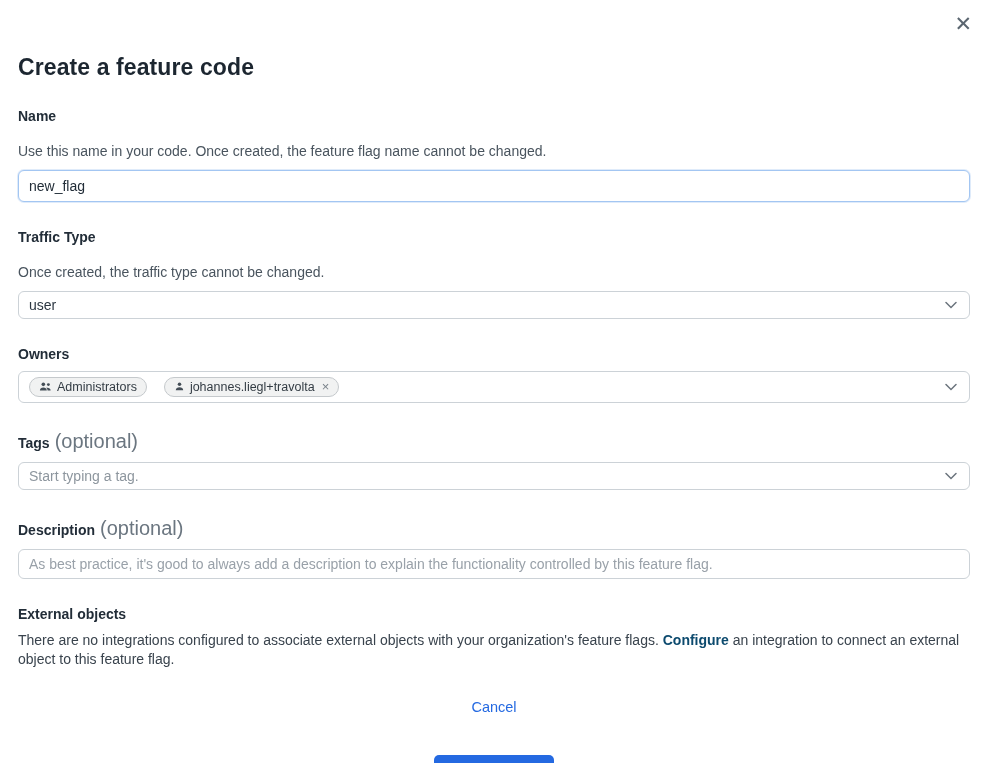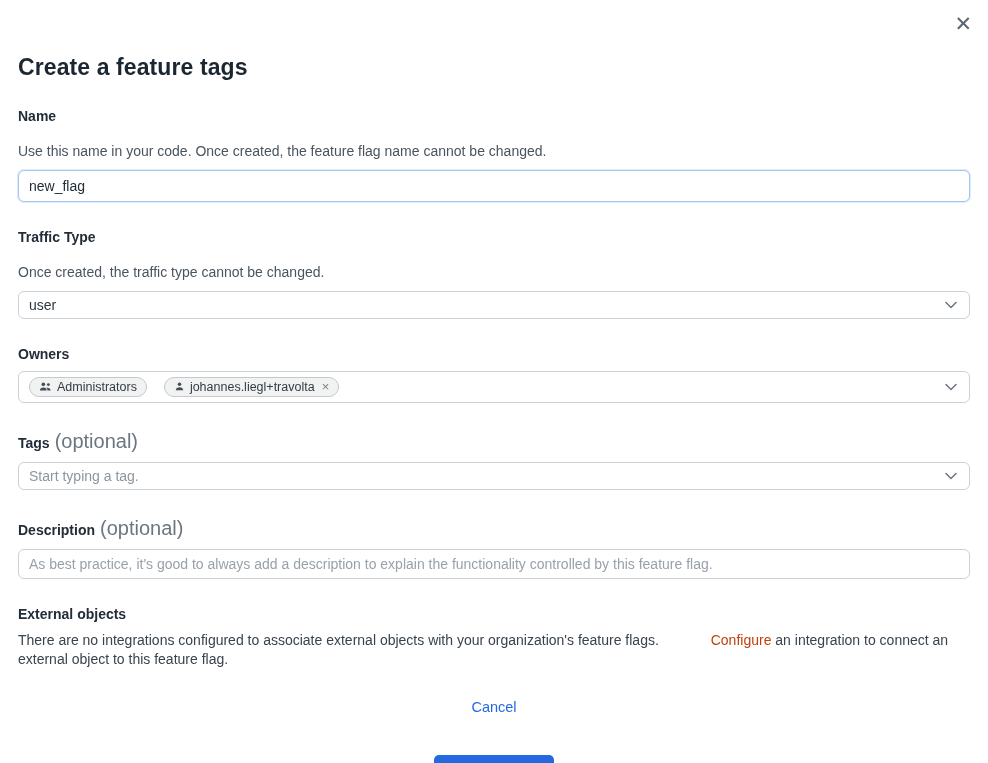--- a/index.html
+++ b/index.html
@@ -115,25 +115,24 @@
     cursor: pointer;
   }
 
   .ext-text {
     margin-top: 9px;
     font-size: 14px;
     color: #39434d;
     line-height: 1.35;
   }
   .link {
-    color: #c2410c;
-    font-weight: 400;
+    color: #0c4a6e;
+    font-weight: 700;
     text-decoration: none;
     cursor: pointer;
-    margin-left: 48px;
   }
 
   .footer {
     display: flex;
     justify-content: flex-end;
     align-items: center;
     gap: 40px;
     margin-top: 30px;
     padding-right: 0;
     flex-direction: column;
@@ -160,21 +159,21 @@
 </style>
 </head>
 <body>
 
 <div class="modal">
 
   <button class="close-btn">✕</button>
 
   <div class="content">
 
-    <h1 class="title">Create a feature tags</h1>
+    <h1 class="title">Create a feature code</h1>
 
     <div class="group">
       <div class="label">Name</div>
       <div class="helper">Use this name in your code. Once created, the feature flag name cannot be changed.</div>
       <input class="text-input focused" type="text" autofocus="" value="new_flag" style="">
     </div>
 
     <div class="group">
       <div class="label">Traffic Type</div>
       <div class="helper">Once created, the traffic type cannot be changed.</div>

